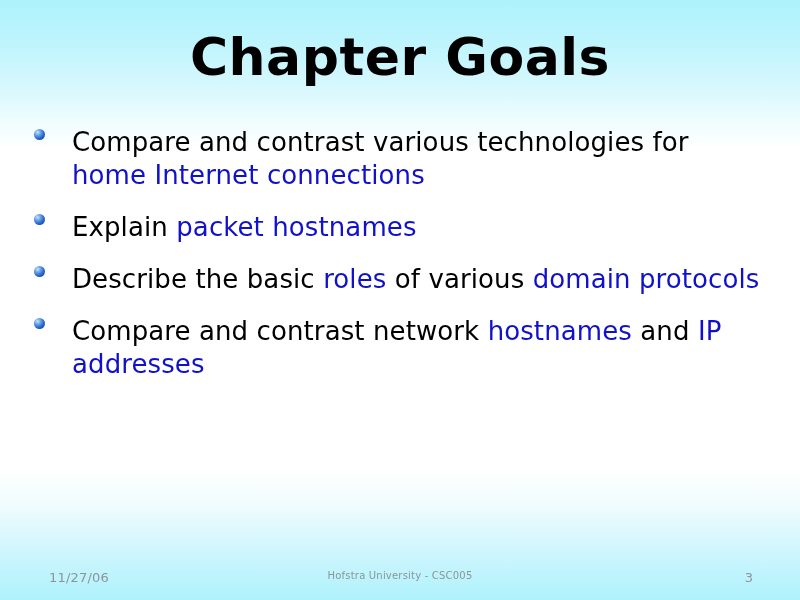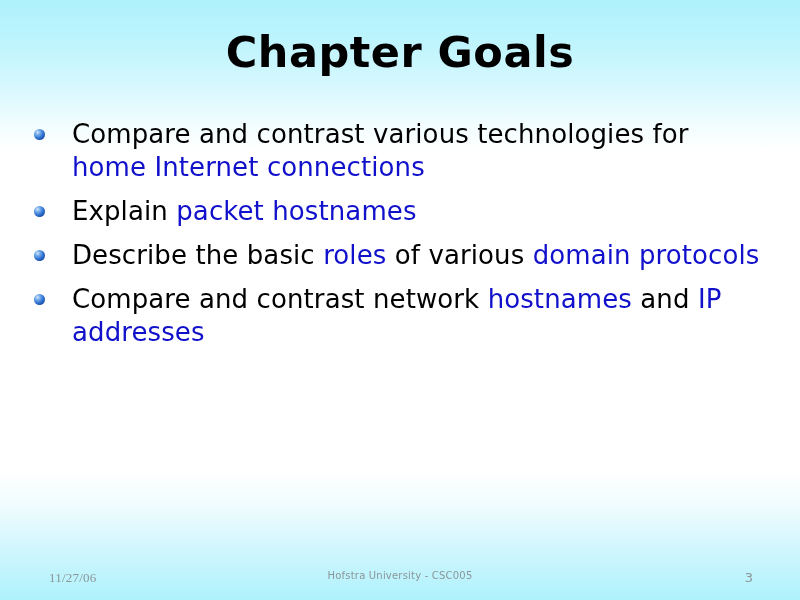--- a/index.html
+++ b/index.html
@@ -35,21 +35,21 @@
   #title-area {
     position: absolute;
     left: 0;
     top: 28px;
     width: 800px;
     text-align: center;
   }
   #slide-title {
     display: inline-block;
     margin: 0;
-    font-size: 43px;
+    font-size: 52px;
     font-weight: bold;
     color: #000000;
     letter-spacing: 0.5px;
     line-height: 1.15;
     white-space: nowrap;
   }
 
   
   #body-area {
     position: absolute;
@@ -77,41 +77,41 @@
         #14479c 82%,
         #0d326f 100%);
   }
   .bullet-text {
     flex: 1 1 auto;
     padding-left: 27px;
     font-size: 26px;
     line-height: 33px;
     color: #000000;
     letter-spacing: 0.1px;
+    margin-top: 8px;
   }
   .hl {
     color: #1111cc;
   }
 
   
   #footer {
     position: absolute;
     left: 0;
     bottom: 8px;
     width: 800px;
     height: 22px;
   }
   #footer-date {
     position: absolute;
     left: 49px;
     top: 0;
     font-size: 13px;
     color: #8b9699;
     letter-spacing: 0.2px;
-    font-family: Liberation Serif, serif;
   }
   #footer-center {
     position: absolute;
     left: 0;
     top: 0;
     width: 800px;
     text-align: center;
     font-size: 10px;
     color: #8b9699;
     letter-spacing: 0.2px;

